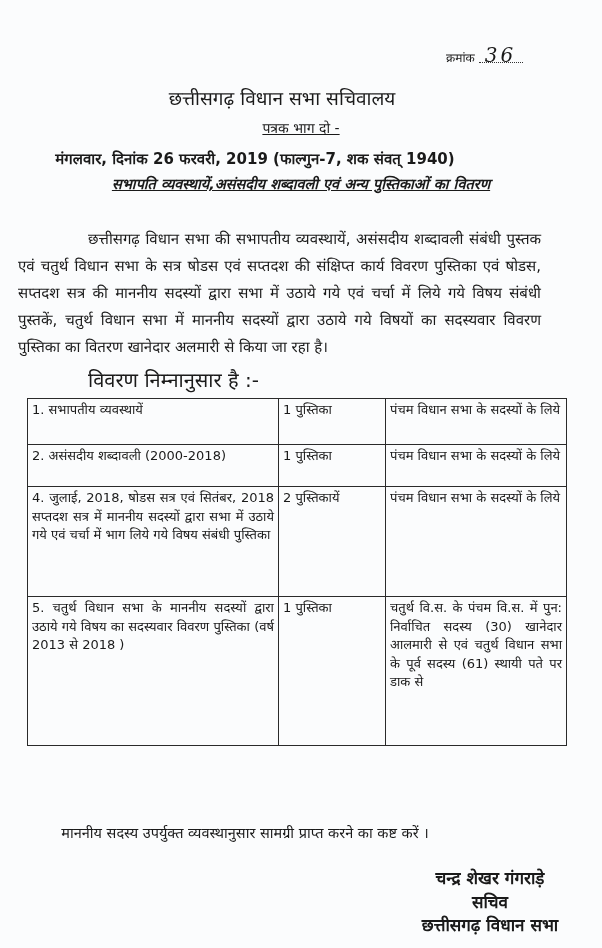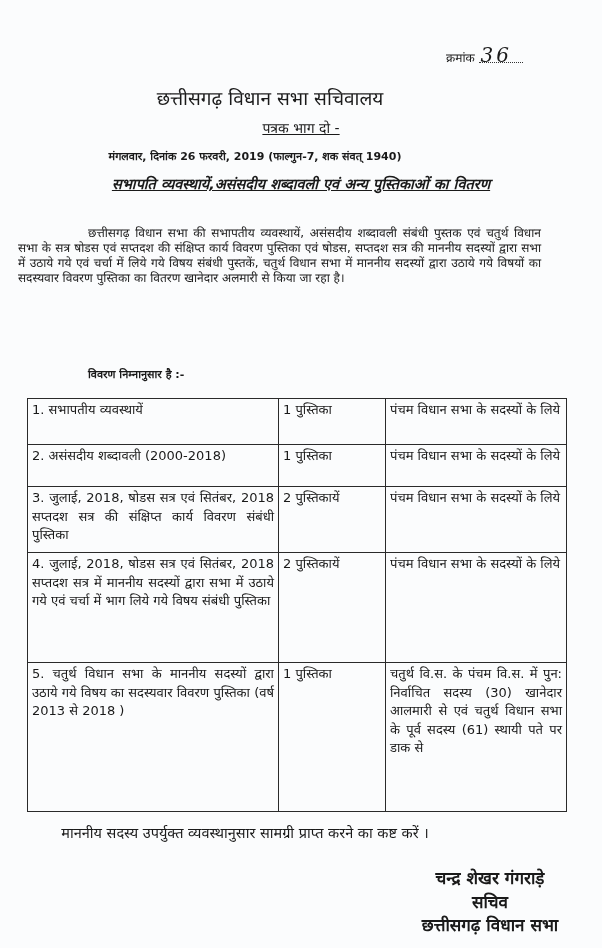--- a/index.html
+++ b/index.html
@@ -24,57 +24,57 @@
     .serial .dots {
       border-bottom: 1px dotted #333;
       display: inline-block;
       min-width: 40px;
       padding: 0 2px;
       font-family: "DejaVu Serif", serif;
       font-size: 20px;
       font-style: italic;
       line-height: 14px;
       letter-spacing: 3px;
+      text-align: center;
     }
     .title {
-      left: 0; width: 540px; top: 85px;
+      left: 12px; width: 540px; top: 85px;
       text-align: center;
       font-size: 19px;
     }
     .subtitle {
       left: 0; width: 602px; top: 118px;
       text-align: center;
       font-size: 14px;
       text-decoration: underline;
     }
     .dateline {
       left: 0; width: 510px; top: 148px;
       text-align: center;
-      font-size: 11px;
+      font-size: 15px;
       font-weight: bold;
     }
     .heading {
       left: 0; width: 602px; top: 173px;
       text-align: center;
       font-size: 14.5px;
       font-weight: bold;
       font-style: italic;
       text-decoration: underline;
     }
     .para {
       left: 18px; width: 523px; top: 226px;
-      font-size: 12px;
-      line-height: 15px;
+      font-size: 15px;
+      line-height: 27px;
       text-align: justify;
       text-indent: 70px;
     }
     .intro {
       left: 88px; top: 366px;
-      font-size: 11px;
-      font-weight: bold;
+      font-size: 20px;
     }
     table.dist {
       position: absolute;
       left: 27px; top: 398px;
       width: 540px;
       border-collapse: collapse;
       font-size: 13px;
       line-height: 18.5px;
     }
     table.dist td {
@@ -126,25 +126,20 @@
     <tr class="r1">
       <td class="c1">1. सभापतीय व्यवस्थायें</td>
       <td class="c2">1 पुस्तिका</td>
       <td class="c3">पंचम विधान सभा के सदस्यों के लिये</td>
     </tr>
     <tr class="r2">
       <td class="c1">2. असंसदीय शब्दावली (2000-2018)</td>
       <td class="c2">1 पुस्तिका</td>
       <td class="c3">पंचम विधान सभा के सदस्यों के लिये</td>
     </tr>
-    <tr class="r3">
-      <td class="c1">3. जुलाई, 2018, षोडस सत्र एवं सितंबर, 2018 सप्तदश सत्र की संक्षिप्त कार्य विवरण संबंधी पुस्तिका</td>
-      <td class="c2">2 पुस्तिकायें</td>
-      <td class="c3">पंचम विधान सभा के सदस्यों के लिये</td>
-    </tr>
     <tr class="r4">
       <td class="c1">4. जुलाई, 2018, षोडस सत्र एवं सितंबर, 2018 सप्तदश सत्र में माननीय सदस्यों द्वारा सभा में उठाये गये एवं चर्चा में भाग लिये गये विषय संबंधी पुस्तिका</td>
       <td class="c2">2 पुस्तिकायें</td>
       <td class="c3">पंचम विधान सभा के सदस्यों के लिये</td>
     </tr>
     <tr class="r5">
       <td class="c1">5. चतुर्थ विधान सभा के माननीय सदस्यों द्वारा उठाये गये विषय का सदस्यवार विवरण पुस्तिका  (वर्ष 2013 से 2018 )</td>
       <td class="c2">1 पुस्तिका</td>
       <td class="c3">चतुर्थ वि.स. के पंचम वि.स.  में पुन: निर्वाचित सदस्य (30) खानेदार आलमारी से एवं चतुर्थ विधान सभा के पूर्व सदस्य (61) स्थायी पते पर डाक से</td>
     </tr>

